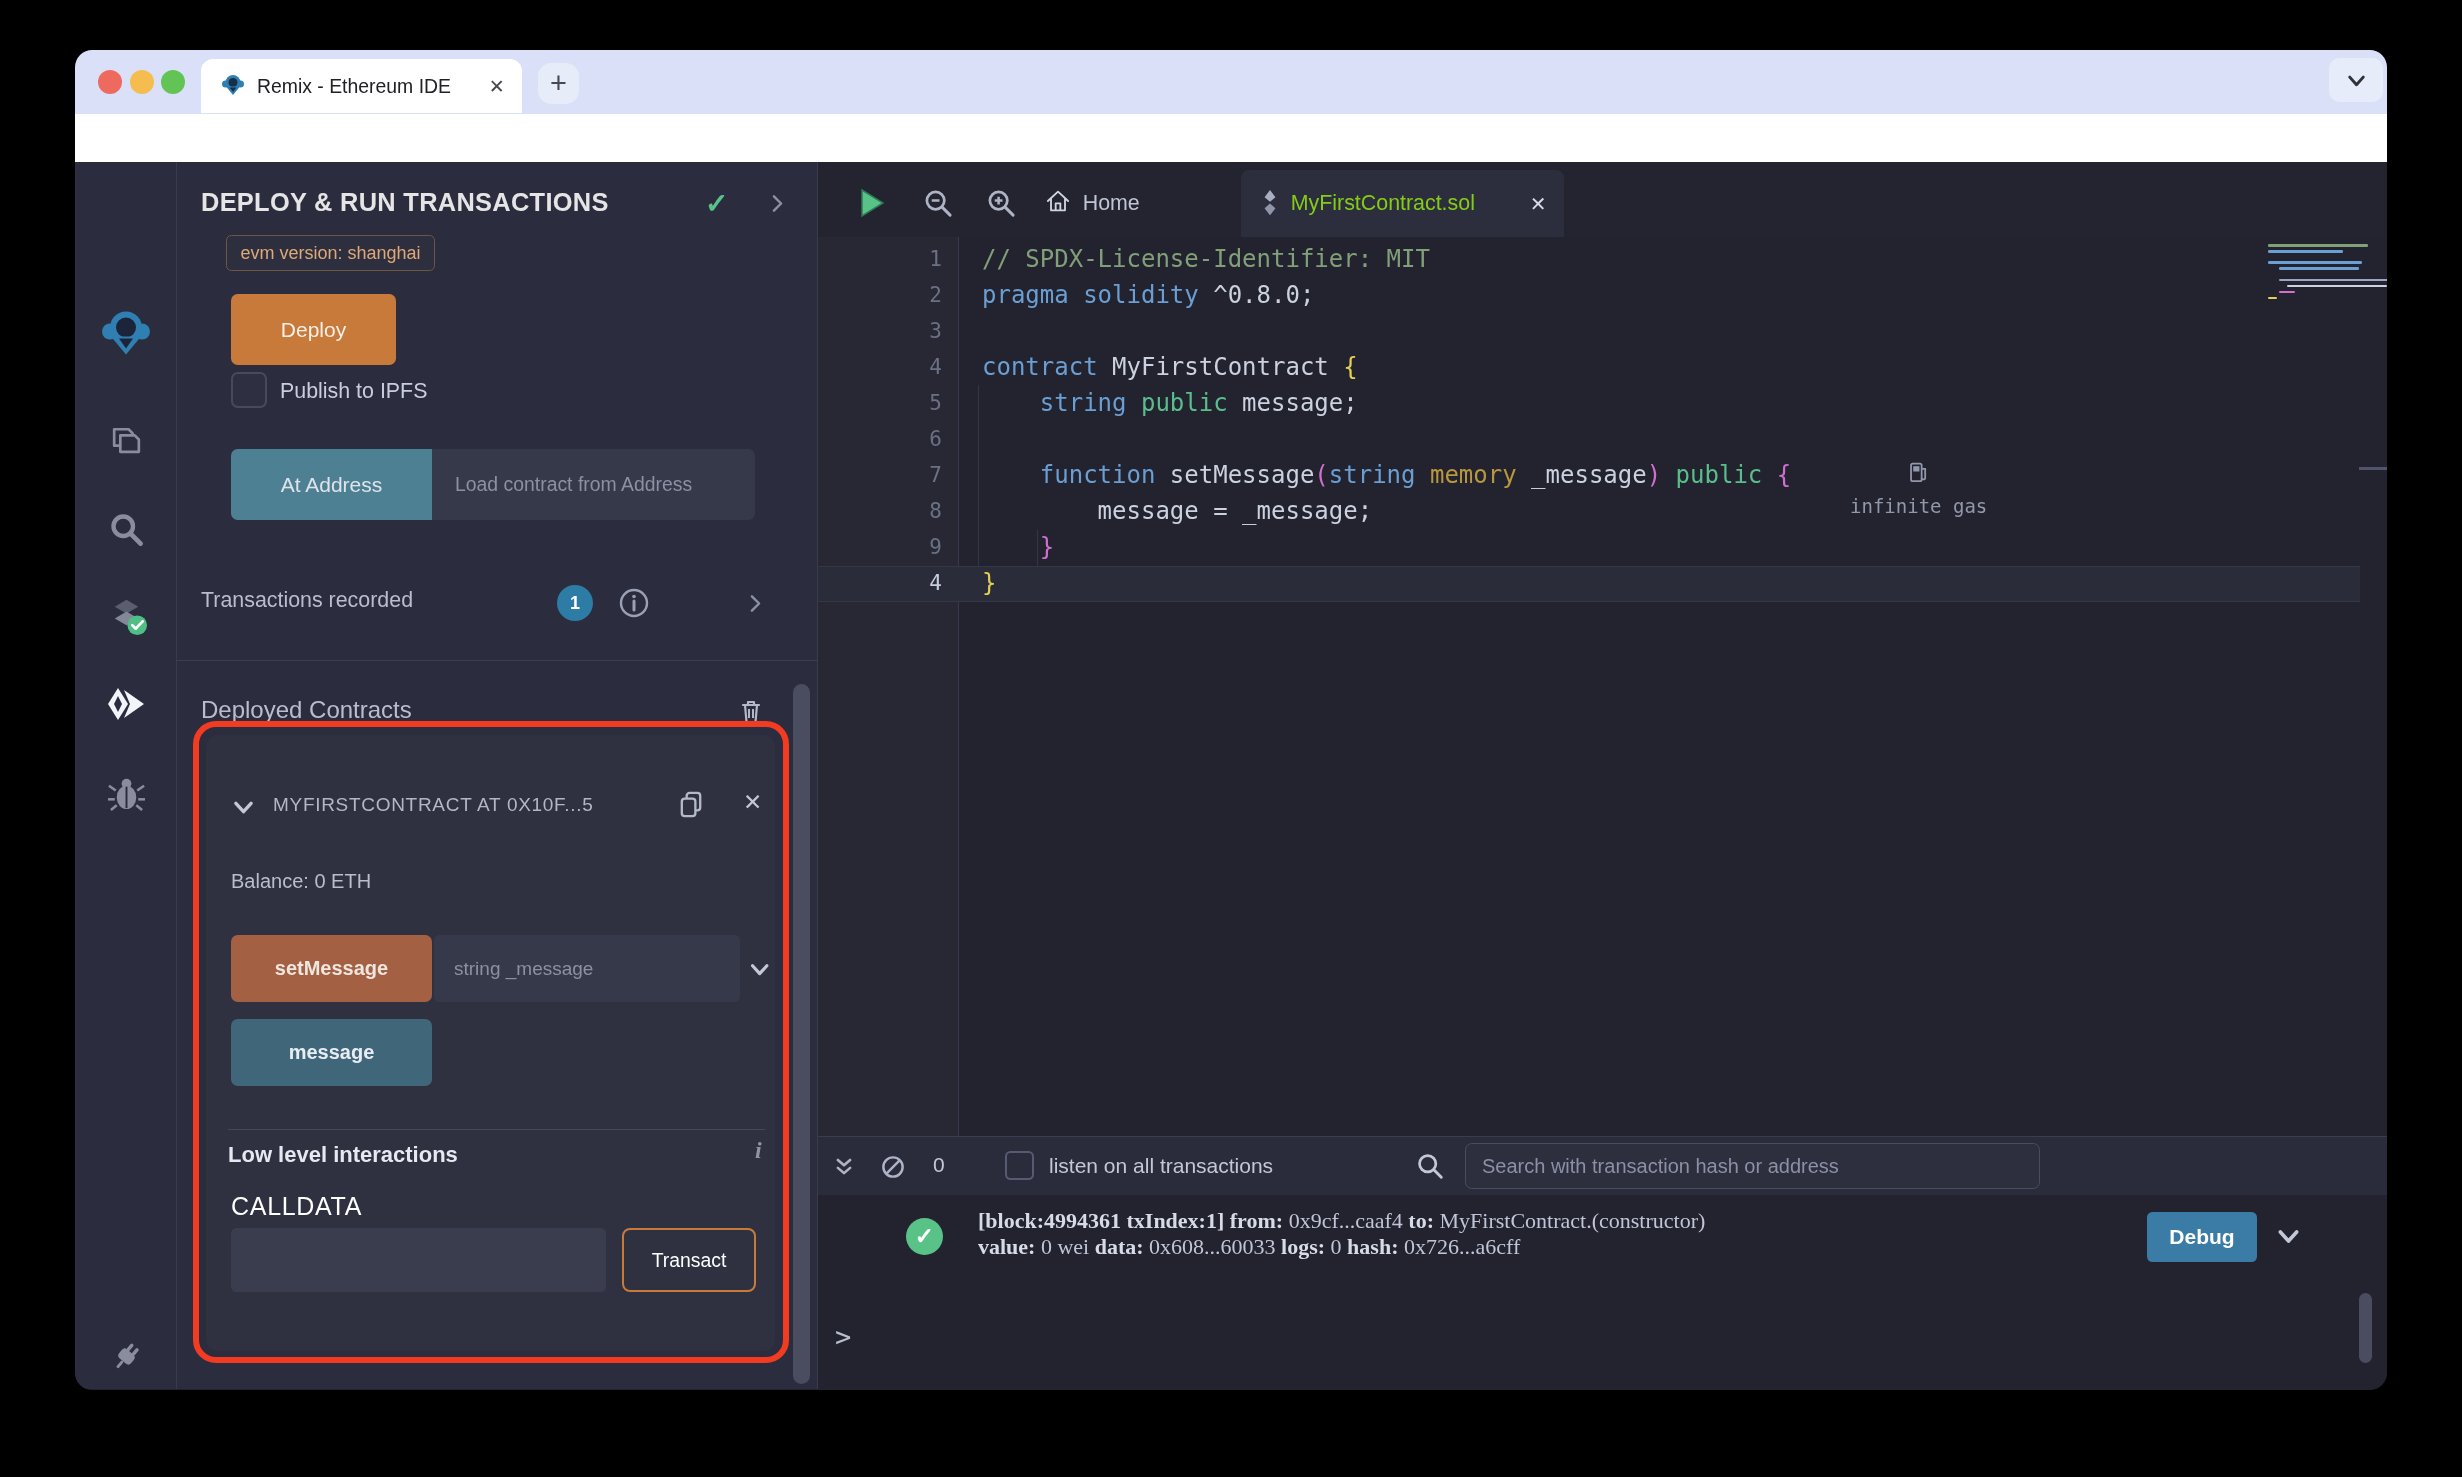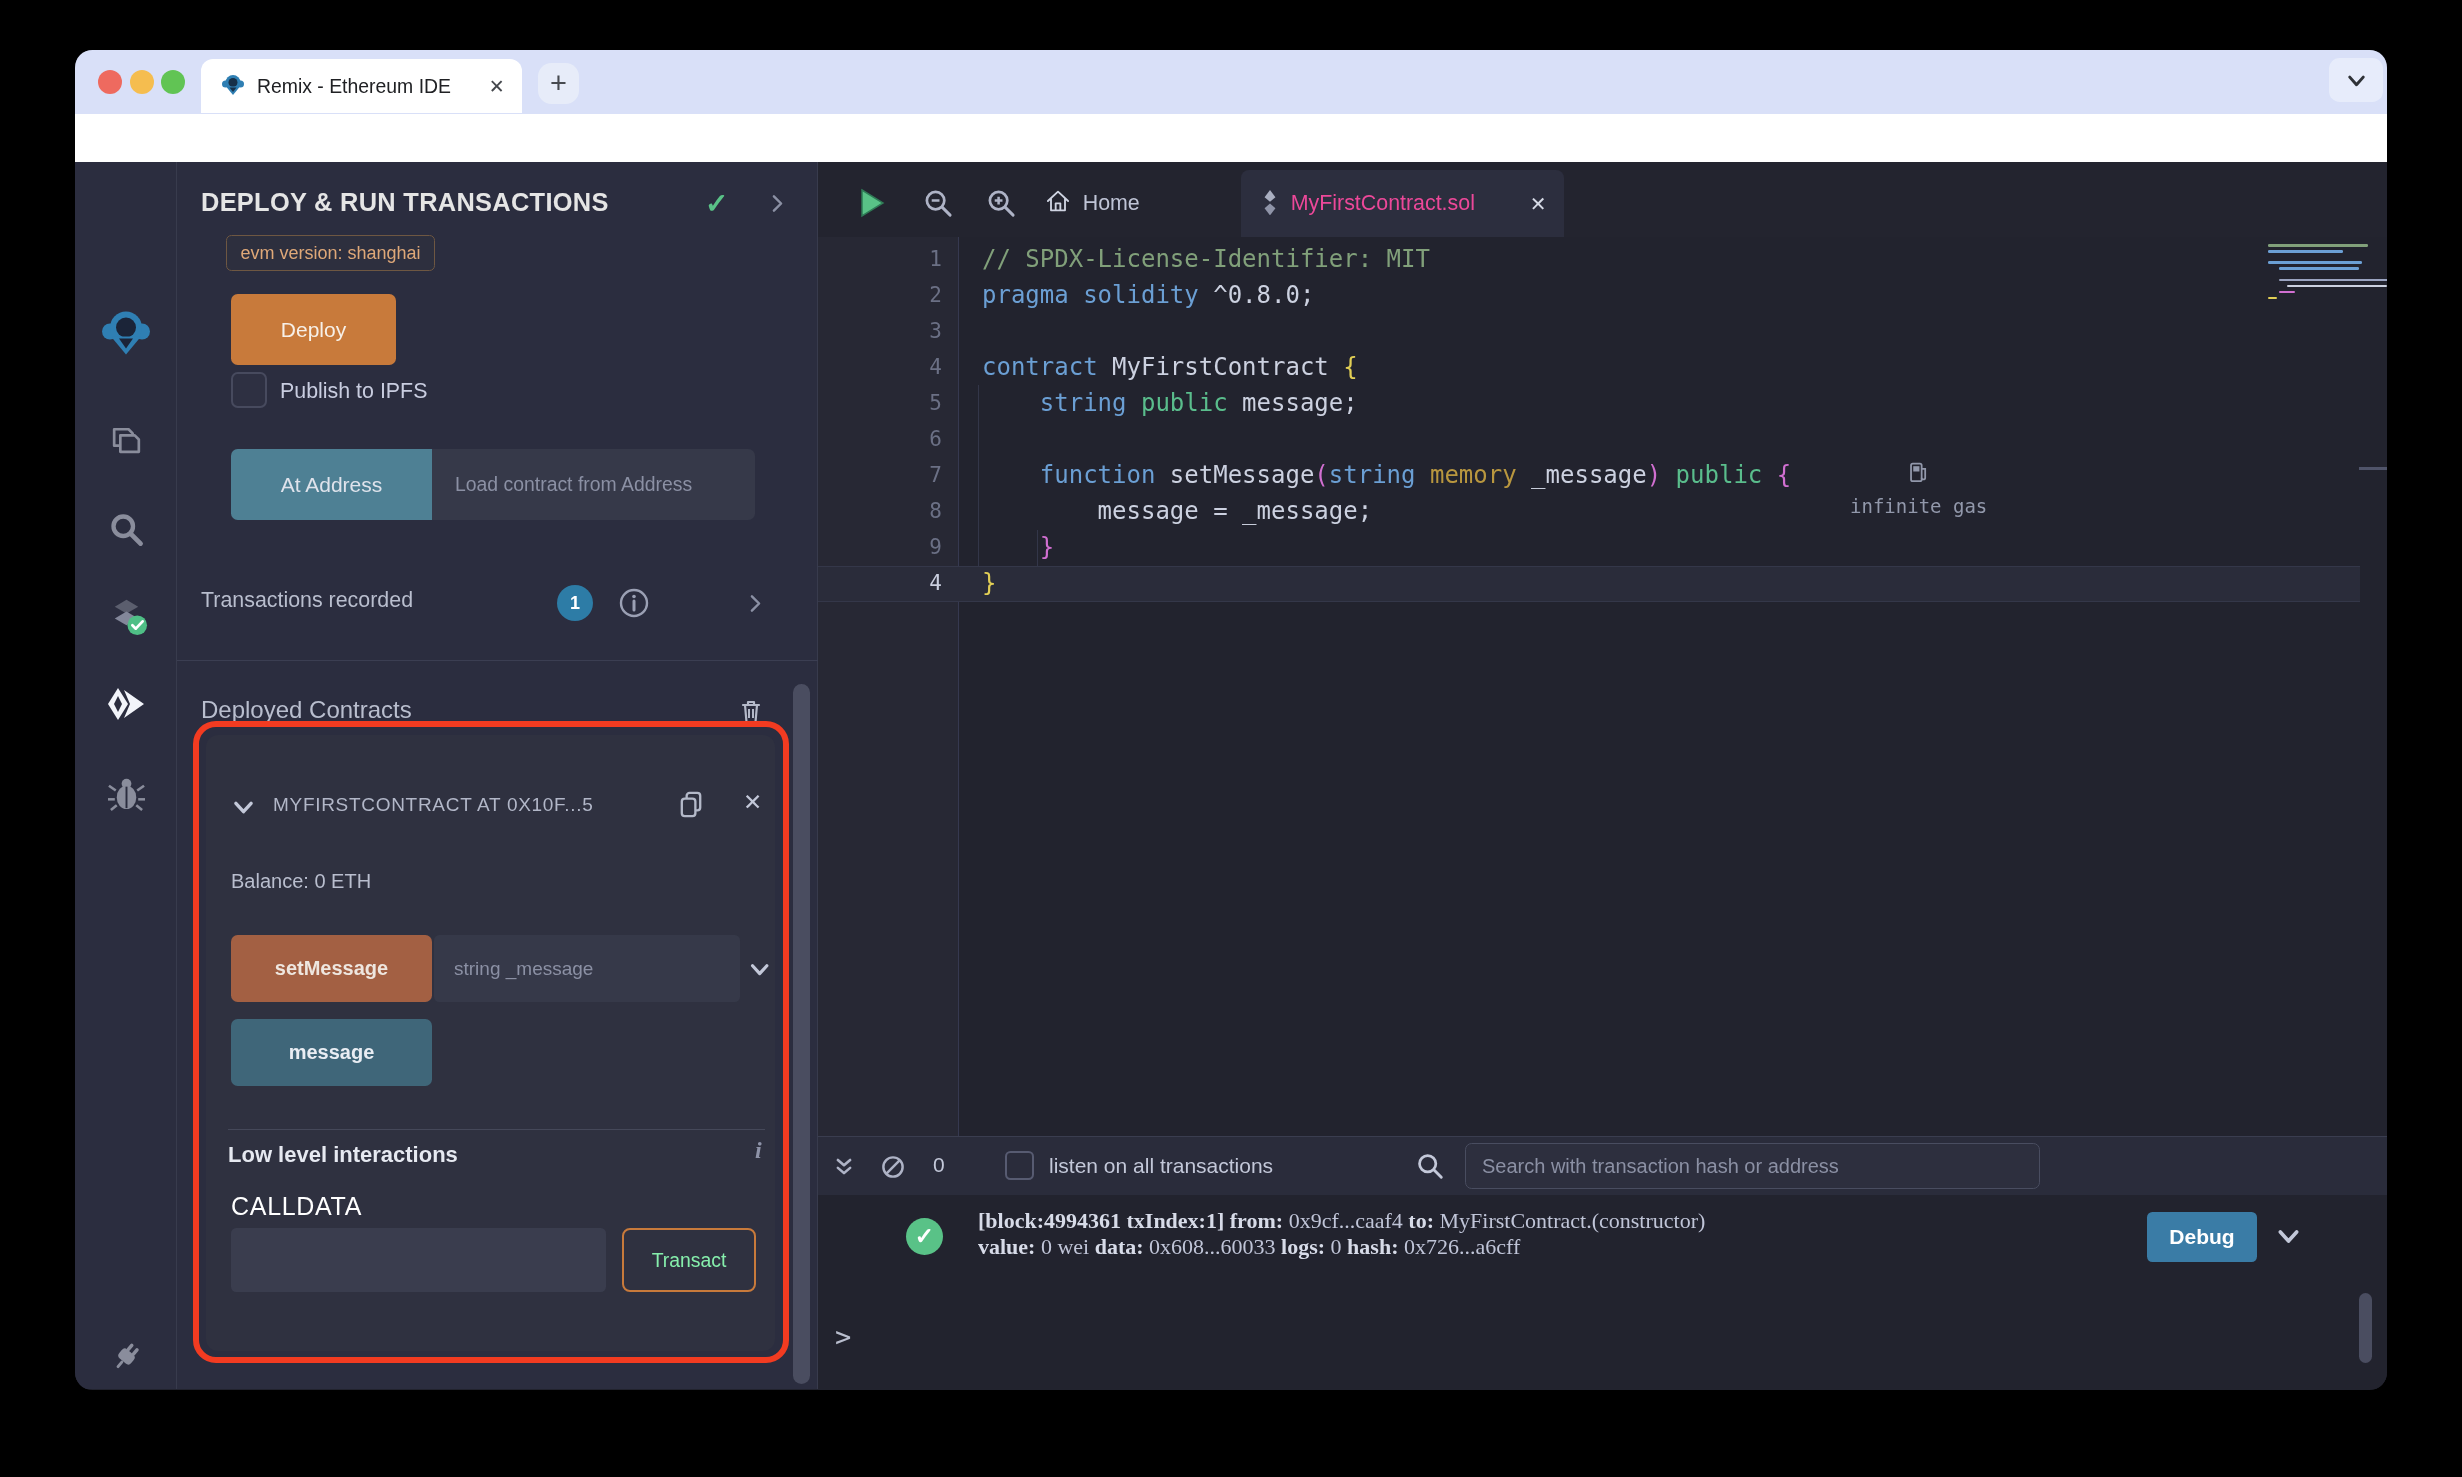--- a/index.html
+++ b/index.html
@@ -56,32 +56,32 @@
   #balance-label { left:156px; top:820px; font-size:20px; color:#b9bece; }
   #setmsg-btn { left:156px; top:885px; width:201px; height:67px; background:#a36043; border-radius:6.7px; color:#eee6df; font-size:20px; font-weight:600; display:flex; align-items:center; justify-content:center; }
   #setmsg-input { left:359px; top:885px; width:306px; height:67px; background:#363949; border:none; border-radius:5.4px; padding-left:20px; font-size:19px; color:#c9cde0; font-family:"Liberation Sans",sans-serif; }
   #setmsg-chevron { left:672px; top:907px; }
   #msg-btn { left:156px; top:969px; width:201px; height:67px; background:#3f6679; border-radius:6.7px; color:#e9edf3; font-size:20px; font-weight:600; display:flex; align-items:center; justify-content:center; }
   #card-divider { left:153px; top:1079px; width:537px; height:1.3px; background:#454859; }
   #lowlevel-title { left:153px; top:1092px; font-size:22px; font-weight:600; color:#e6e9f1; }
   #lowlevel-info { left:680px; top:1087px; font-size:24px; font-weight:bold; font-family:"Liberation Serif",serif; color:#8e93a8; font-style:italic; }
   #calldata-label { left:156px; top:1142px; font-size:25px; letter-spacing:0.7px; color:#ffffff; }
   #calldata-input { left:156px; top:1178px; width:375px; height:64px; background:#3a3d4e; border:none; border-radius:5.4px; padding-left:16px; font-size:19px; color:#c9cde0; }
-  #transact-btn { left:547px; top:1178px; width:134px; height:64px; border:2px solid #c87a3b; border-radius:8px; background:transparent; color:#86efac; font-size:19.4px; display:flex; align-items:center; justify-content:center; }
+  #transact-btn { left:547px; top:1178px; width:134px; height:64px; border:2px solid #c87a3b; border-radius:8px; background:transparent; color:#ffffff; font-size:19.4px; display:flex; align-items:center; justify-content:center; }
 
   
   #editor-bg { left:743px; top:112px; width:1570px; height:975px; background:#22232e; }
   #tabbar { left:743px; top:112px; width:1570px; height:75px; background:#23242f; }
   #play-btn { left:780px; top:137px; }
   #zoomout-btn { left:848px; top:138px; }
   #zoomin-btn { left:911px; top:138px; }
   #home-tab { left:969px; top:120px; width:147px; height:67px; display:flex; align-items:center; gap:10.7px;text-align:center; }
   #home-tab span { font-size:21.4px; color:#bfc4d6; }
   #file-tab { left:1166px; top:120px; width:323px; height:67px; background:#2c2e3e; border-radius:8px 8px 0 0; display:flex; align-items:center; }
-  #file-tab .fname { font-size:21.4px; color:#ec4899; margin-left:10.7px; }
+  #file-tab .fname { font-size:21.4px; color:#84cc16; margin-left:10.7px; }
   #file-tab .fclose { margin-left:auto; margin-right:17.4px; font-size:20px; color:#d6dae6; }
   #gutter-bg { left:743px; top:187px; width:141px; height:900px; background:#272834; border-right:1.3px solid #363950; }
   #current-line { left:743px; width:1542px; height:36px; background:#2a2c3a; border-top:0.7px solid #343749; border-bottom:0.7px solid #343749; }
   #gutter-nums { left:743px; top:191px; width:124px; }
   .ln { height:36px; line-height:36px; text-align:right; font-family:"DejaVu Sans Mono",monospace; font-size:21px; color:#6b7085; }
   .ln.active { color:#c9cede; }
   #code { left:907px; top:191px; }
   .cl { height:36px; line-height:36px; font-family:"DejaVu Sans Mono",monospace; font-size:24px; white-space:pre; }
   .tok-com{color:#81a07a} .tok-kw{color:#6b9fd4} .tok-grn{color:#5abd8c} .tok-gold{color:#b9973f} .tok-mag{color:#d16fd1} .tok-bry{color:#e2cf55} .tok-pl{color:#ccd1e0}
   #indent-guide1 { left:903px; top:335px; width:1.3px; height:181px; background:#333649; }

